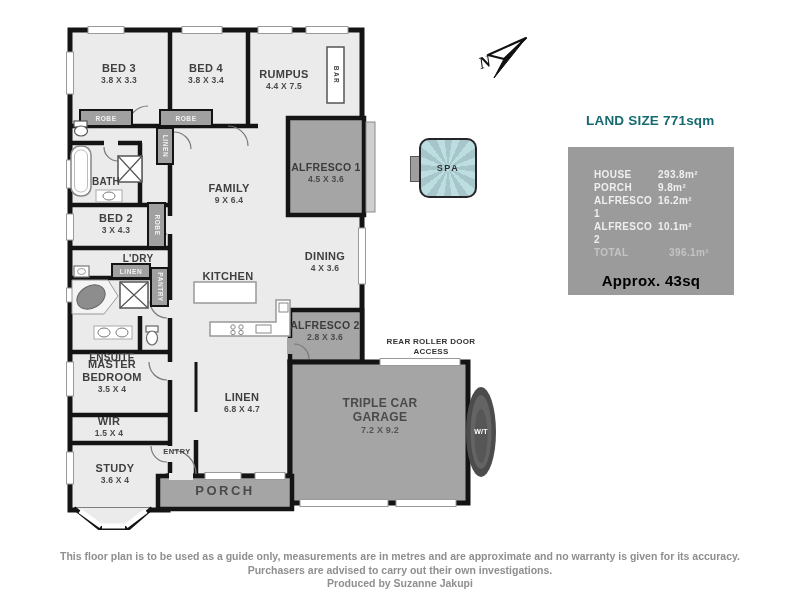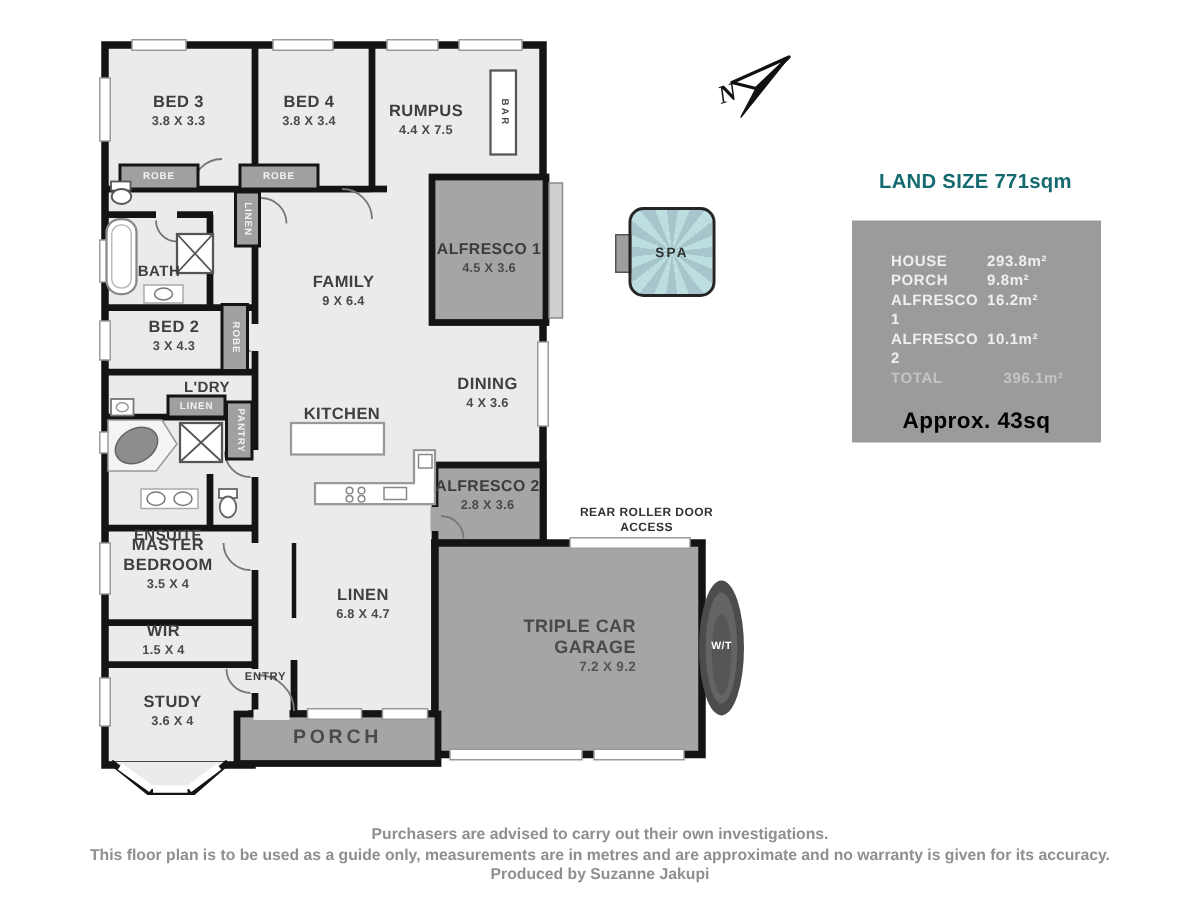--- a/index.html
+++ b/index.html
@@ -257,21 +257,21 @@
     <span>DINING</span>
     <span class="dims">4 X 3.6</span>
   </div>
   <div class="rlabel ongray" style="left:325px;top:330px;font-size:10.5px;">
     <span>ALFRESCO 2</span>
     <span class="dims">2.8 X 3.6</span>
   </div>
   <div class="rlabel porch" style="left:225px;top:491px;">
     <span>PORCH</span>
   </div>
-  <div class="rlabel garage" style="left:380px;top:430px;text-align:right;">
+  <div class="rlabel garage" style="left:380px;top:416px;">
     <span>TRIPLE CAR GARAGE</span>
     <span class="dims">7.2 X 9.2</span>
   </div>
   <div class="rlabel roller" style="left:431px;top:347px;">
     <span>REAR ROLLER DOOR ACCESS</span>
   </div>
 
   <div class="whitebox-label" style="left:106px;top:118px;">ROBE</div>
   <div class="whitebox-label" style="left:186px;top:118px;">ROBE</div>
   <div class="whitebox-label rotated" style="left:156.5px;top:225px;">ROBE</div>
@@ -300,18 +300,18 @@
       <span class="aval">10.1m²</span>
     </div>
     <div class="arow dim">
       <span class="alabel">TOTAL</span>
       <span class="aval">396.1m²</span>
     </div>
     <div id="approx">Approx. 43sq</div>
   </div>
 
   <div id="disclaimer">
+    <div>This floor plan is to be used as a guide only, measurements are in metres and are approximate and no warranty is given for its accuracy.</div>
     <div>Purchasers are advised to carry out their own investigations.</div>
-    <div>This floor plan is to be used as a guide only, measurements are in metres and are approximate and no warranty is given for its accuracy.</div>
     <div>Produced by Suzanne Jakupi</div>
   </div>
 
 </div>
 
 </body></html>

